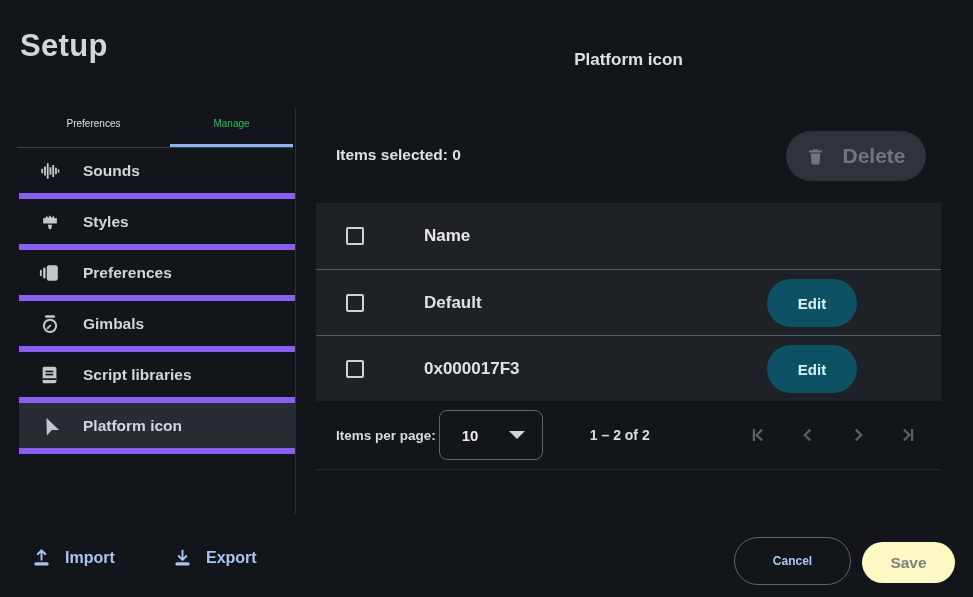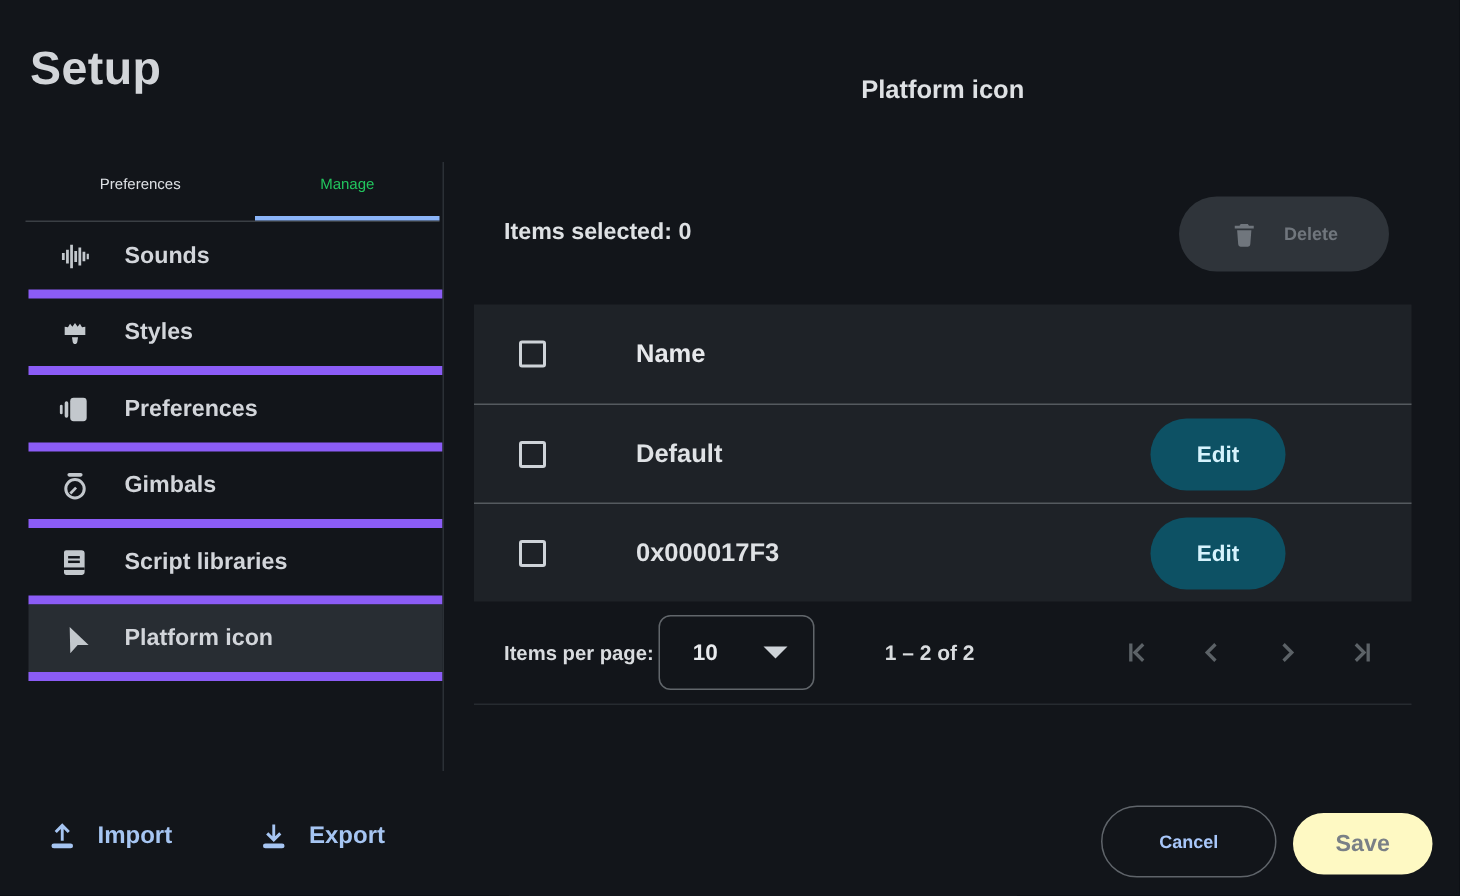--- a/index.html
+++ b/index.html
@@ -41,21 +41,21 @@
     font-size:17px; font-weight:700; color:#dee1e4;
   }
   .items-selected {
     position:absolute; left:336px; top:146px;
     font-size:15.5px; font-weight:600; color:#dee1e4;
   }
   .delete-btn {
     position:absolute; left:786px; top:131px; width:140px; height:50px;
     border-radius:25px; background:#2f343a; border:none;
     display:flex; align-items:center; justify-content:center; gap:17px;
-    font-family:inherit; font-size:12px; font-weight:700; color:#70767d; cursor:default;
+    font-family:inherit; font-size:21px; font-weight:700; color:#70767d; cursor:default;
   }
   
   .table { position:absolute; left:316px; top:203px; width:625px; background:#1e2227; }
   .trow { height:66px; display:flex; align-items:center; position:relative; }
   .trow + .trow { border-top:1px solid #555a5f; }
   .checkbox {
     width:18px; height:18px; margin-left:30px; flex:0 0 18px;
     border:2px solid #ced3d8; border-radius:2px; background:transparent; cursor:pointer;
   }
   .cell-name { margin-left:60px; font-size:17px; font-weight:600; color:#dfe2e5; }

